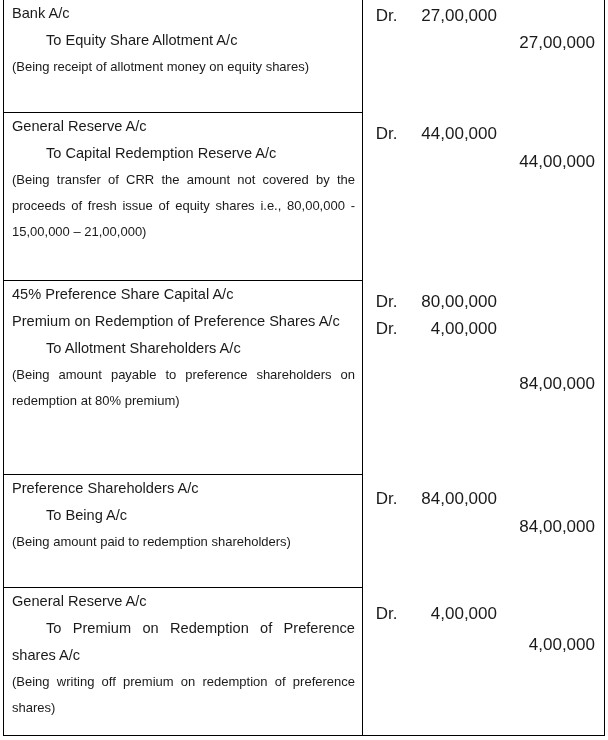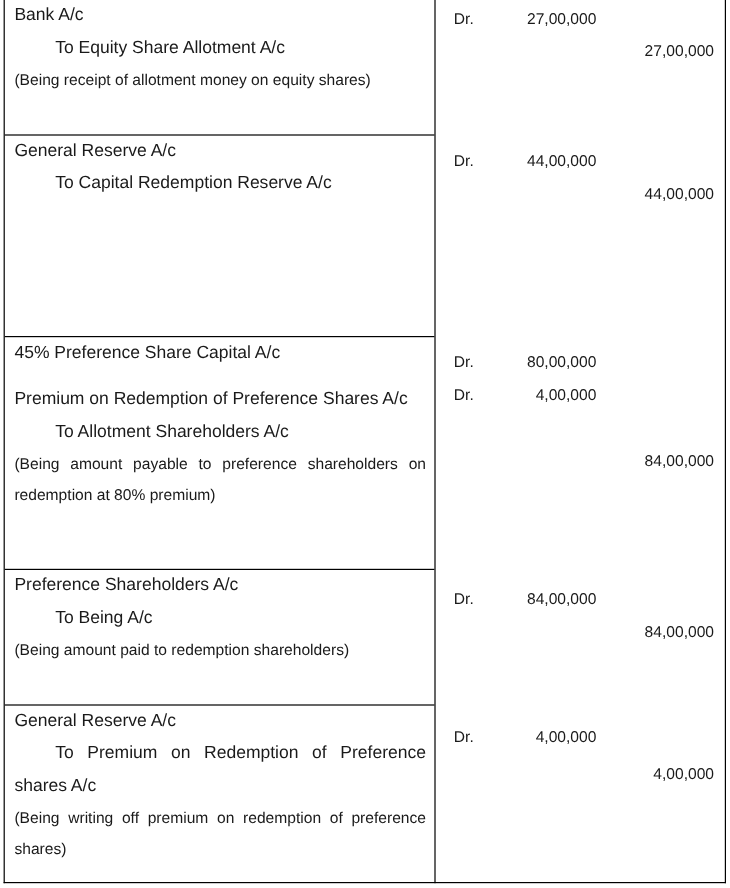--- a/index.html
+++ b/index.html
@@ -60,21 +60,20 @@
   .line.debit-line {
     padding-left: 0;
   }
   .line.credit-line {
     padding-left: 34px;
   }
   .line.wrap {
     white-space: normal;
     text-align: justify;
     text-justify: inter-word;
-    margin-top: 12px;
   }
   .line.wrap-indent {
     white-space: normal;
     text-align: justify;
     text-justify: inter-word;
     text-indent: 34px;
   }
   .narration {
     font-size: 13px;
     line-height: 26px;
@@ -101,21 +100,21 @@
   }
   
   .col-credit {
     flex: 1 1 auto;
     box-sizing: border-box;
     position: relative;
   }
 
   .amt {
     position: absolute;
-    font-size: 13px;
+    font-size: 17px;
     line-height: 27px;
     white-space: nowrap;
   }
   .col-dr .amt {
     left: 0;
     right: 0;
     text-align: center;
   }
   .col-debit .amt {
     left: 0;
@@ -137,20 +136,21 @@
 
     <div class="entry-block" style="height:113px;">
       <div class="line debit-line">Bank A/c</div>
       <div class="line credit-line">To Equity Share Allotment A/c</div>
       <div class="narration">(Being receipt of allotment money on equity shares)</div>
     </div>
 
     <div class="entry-block" style="height:168px;">
       <div class="line debit-line">General Reserve A/c</div>
       <div class="line credit-line">To Capital Redemption Reserve A/c</div>
+      <div class="narration">(Being transfer of CRR the amount not covered by the proceeds of fresh issue of equity shares i.e., 80,00,000 - 15,00,000 – 21,00,000)</div>
     </div>
 
     <div class="entry-block" style="height:194px;">
       <div class="line debit-line">45% Preference Share Capital A/c</div>
       <div class="line wrap">Premium on Redemption of Preference Shares A/c</div>
       <div class="line credit-line">To Allotment Shareholders A/c</div>
       <div class="narration">(Being amount payable to preference shareholders on redemption at 80% premium)</div>
     </div>
 
     <div class="entry-block" style="height:113px;">

